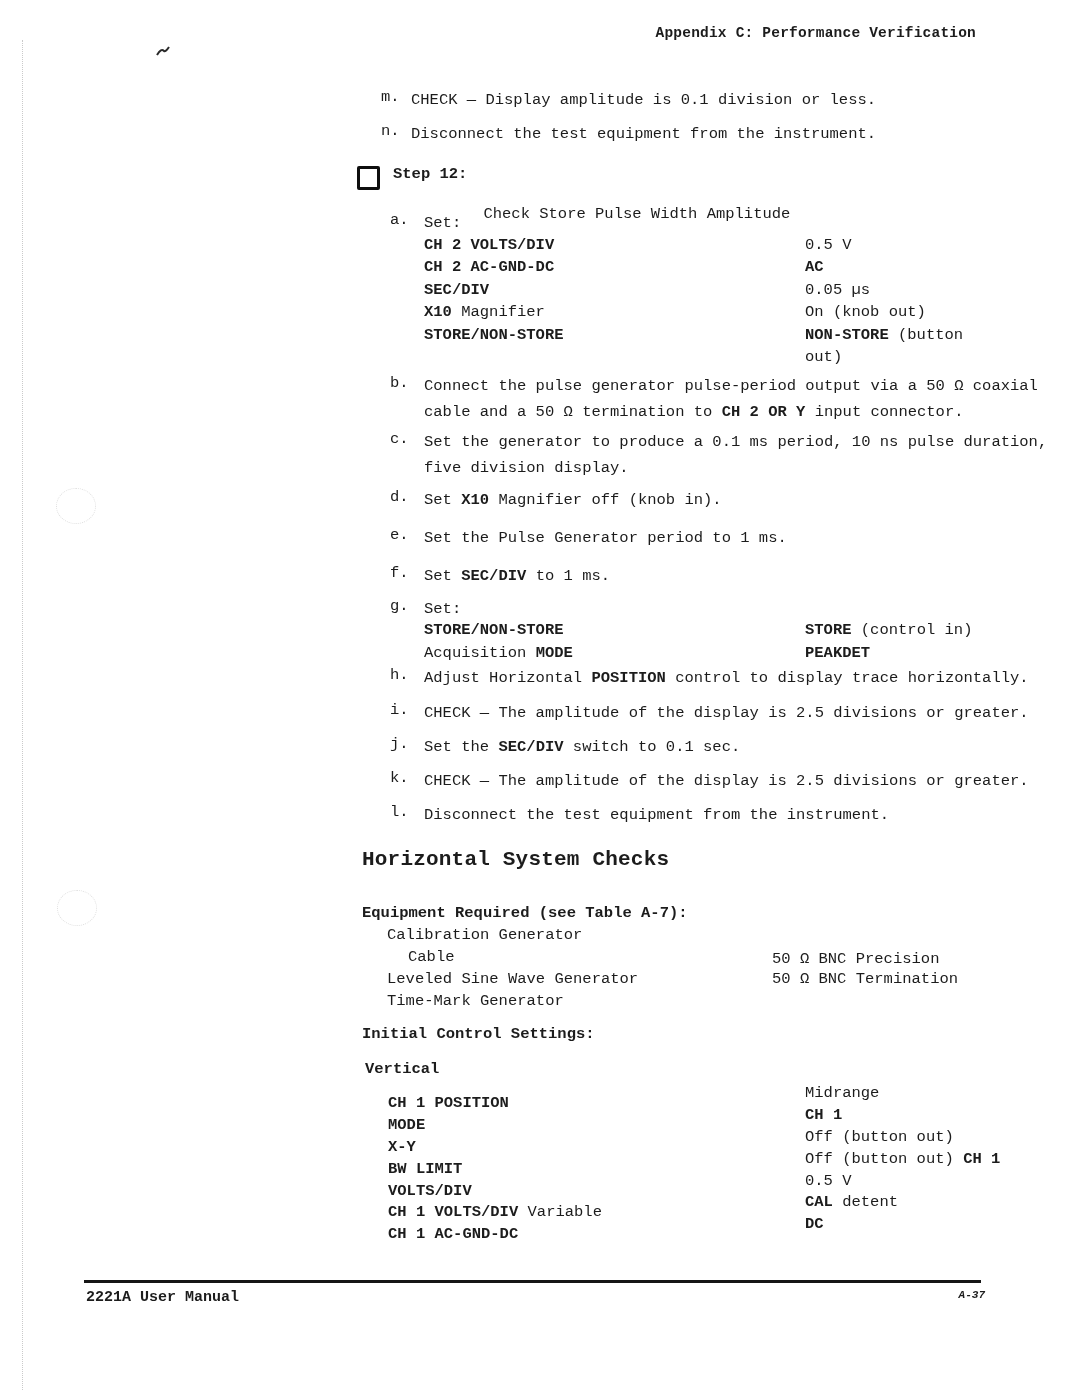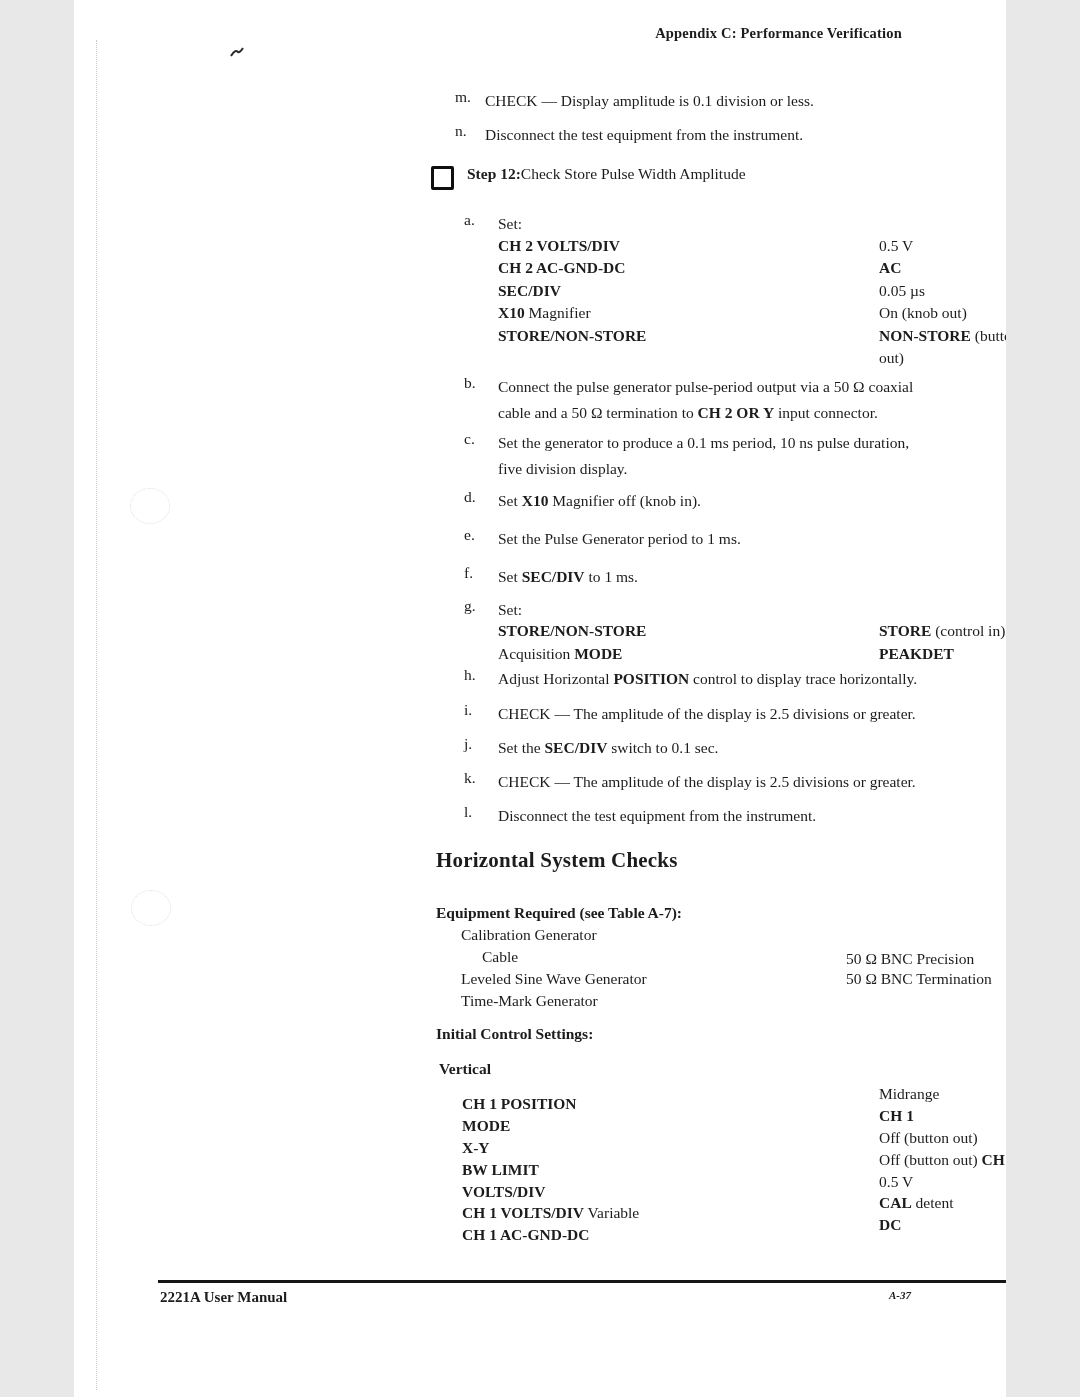--- a/index.html
+++ b/index.html
@@ -1,21 +1,21 @@
 <!DOCTYPE html>
 <html><head>
 <meta charset="utf-8">
 <style>
   html,body{margin:0;padding:0;background:#e8e8e8;}
   .page{
     position:relative;
-    width:932px;height:1397px;
+    width:1080px;height:1397px;
     margin:0 auto;
     background:#ffffff;
-    font-family:Liberation Serif, serif;
+    font-family:Liberation Mono, monospace;
     color:#1c1c1c;
     font-size:15.5px;
     overflow:hidden;
   }
   .bold{font-weight:700;text-align:center;}
 
   
   .margin-dots{
     position:absolute;left:22px;top:40px;height:1350px;width:0;
     border-left:1px dotted #b9b9b9;opacity:.75;
@@ -42,22 +42,22 @@
   .li .txt{flex:1;}
   .line{line-height:25.5px;white-space:nowrap;}
 
   
   .step-row{position:absolute;left:357px;top:165px;display:flex;align-items:flex-start;}
   .checkbox{
     display:inline-block;width:17px;height:18px;
     border:3px solid #0f0f0f;border-radius:2px;background:#fff;
     margin-right:13px;margin-top:1px;
   }
-  .step-label{font-weight:700;white-space:nowrap;}
-  .step-title{white-space:nowrap;}
+  .step-label{font-weight:700;margin-right:16px;white-space:nowrap;}
+  .step-title{white-space:nowrap;margin-top:40px;}
 
   
   .srow{position:absolute;left:0;width:1080px;line-height:19px;}
   .srow .s-label{position:absolute;left:424px;white-space:nowrap;}
   .srow .s-value{position:absolute;left:772px;white-space:nowrap;margin-left:33px;}
   .srow.vert .s-label{left:388px;margin-top:10px;}
 
   
   .h1{position:absolute;left:362px;font-weight:700;font-size:21px;letter-spacing:.2px;}
   .h2{position:absolute;left:362px;font-weight:700;}

